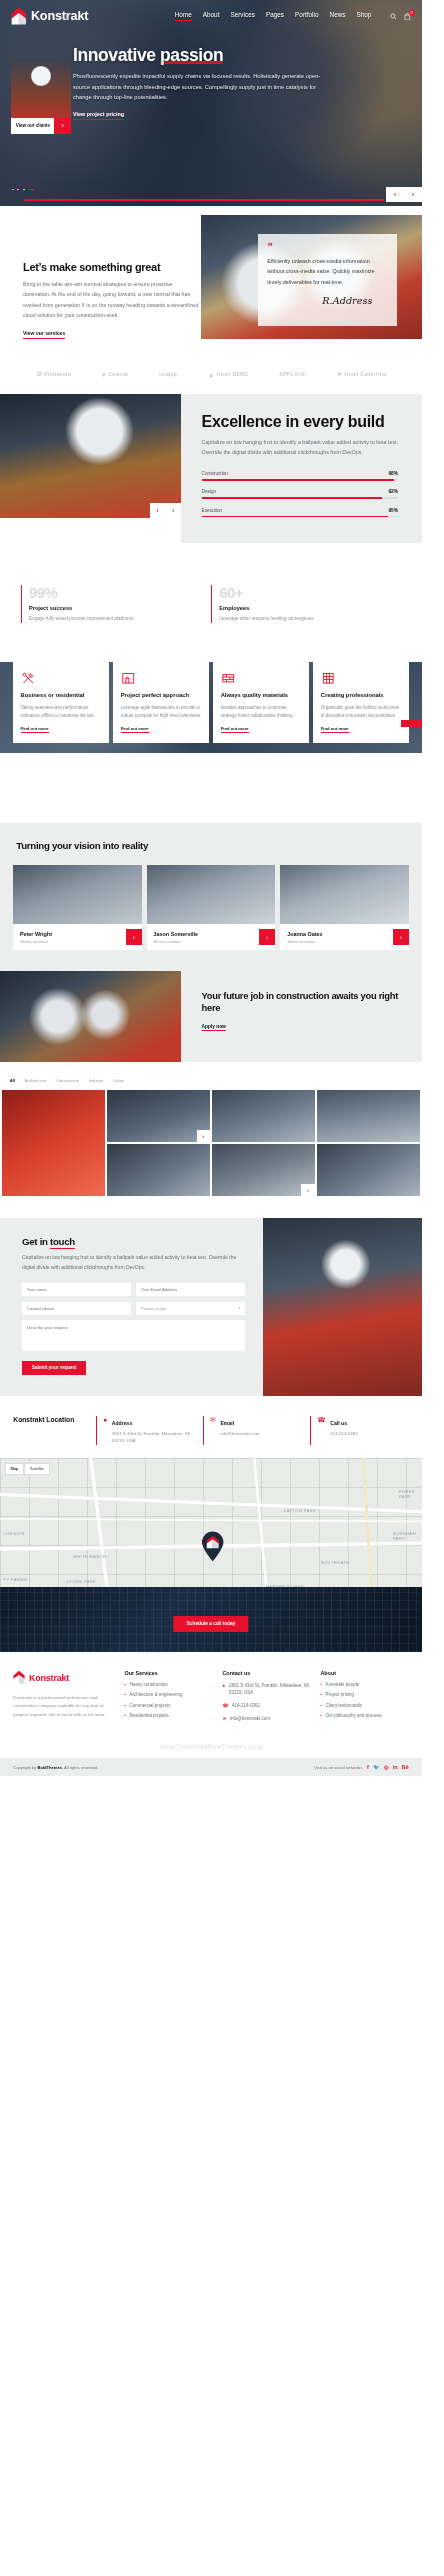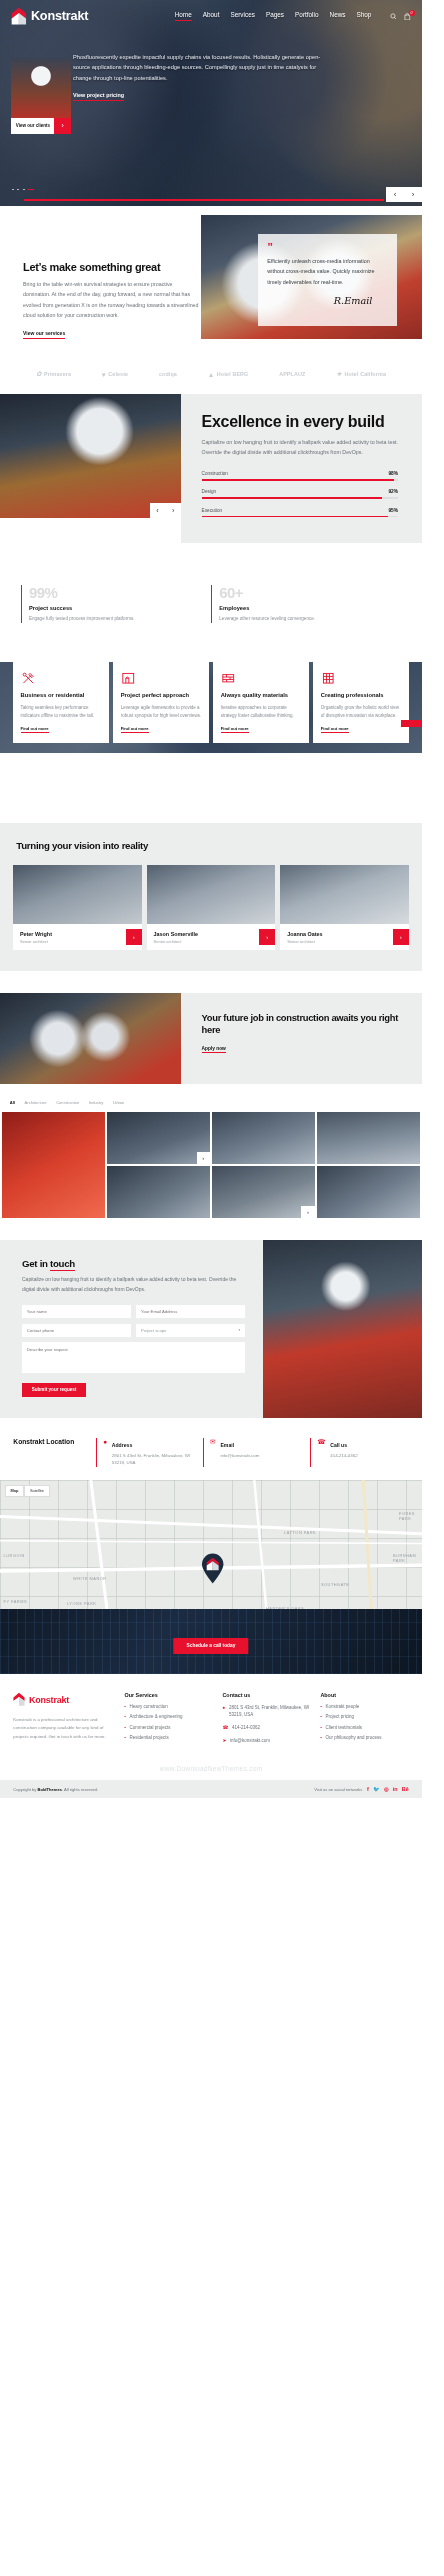--- a/index.html
+++ b/index.html
@@ -189,21 +189,21 @@
   .t1 { background:linear-gradient(160deg,#4a5663,#8e9aa6 45%,#c3c9ce); }
   .t2 { background:linear-gradient(160deg,#53606d,#98a3af 45%,#cfd4d8); }
   .t3 { background:linear-gradient(160deg,#5d6a77,#a6b1bb 45%,#d7dbdf); }
   .team-bar { display:flex; align-items:center; padding:5.4px 0 5.4px 6.7px; }
   .team-meta { flex:1; }
   .team-name { font-size:5.4px; font-weight:700; color:#111; }
   .team-role { font-size:4px; color:#9aa0a6; margin-top:1.8px; }
   .team-arrow { width:15.7px; height:15.7px; background:#e8112d; color:#fff; display:flex; align-items:center; justify-content:center; font-size:6px; cursor:pointer; }
 
   
-  .s-job { display:flex; margin-top:22px; }
+  .s-job { display:flex; }
   .job-img {
     width:181px; height:91px;
     background:
       radial-gradient(circle at 32% 50%, #e2e6ea 0 12%, transparent 22%),
       radial-gradient(circle at 58% 48%, #dfe3e7 0 11%, transparent 22%),
       linear-gradient(150deg,#222a35 0%,#3e4a58 30%,#8d6a44 55%,#c03a2b 85%);
   }
   .job-panel { flex:1; background:#eceded; padding:19.4px 20.6px; }
   .job-panel h2 { font-size:9.4px; line-height:1.25; }
   .job-btn {
@@ -361,20 +361,23 @@
                 <path d="M2 5 h12 v12 h-12 z" fill="none" stroke="#fff" stroke-width="1.5"></path>
                 <path d="M5 6 V4 a3 3 0 0 1 6 0 V6" fill="none" stroke="#fff" stroke-width="1.5"></path>
               </svg>
             <i class="cart-badge">0</i>
           </span>
         </span>
       </nav>
     </div>
 
     <div class="hero-inner">
+      <h1 class="hero-title">
+        <span>Innovative </span><span class="hl">passion</span>
+      </h1>
       <p class="hero-sub">Phosfluorescently expedite impactful supply chains via focused results. Holistically generate open-source applications through bleeding-edge sources. Compellingly supply just in time catalysts for change through top-line potentialities.</p>
       <span class="hero-link">View project pricing</span>
     </div>
 
     <div class="hero-card">
       <div class="hero-card-img"></div>
       <div class="hero-card-bar">
         <span class="hero-card-label">View our clients</span>
         <span class="hero-card-arrow">›</span>
       </div>
@@ -391,21 +394,21 @@
       <span>‹</span>
       <span>›</span>
     </div>
   </div>
 
   <div class="s-great">
     <div class="great-img"></div>
     <div class="quote-card">
       <div class="quote-mark">”</div>
       <div class="quote-txt">Efficiently unleash cross-media information without cross-media value. Quickly maximize timely deliverables for real-time.</div>
-      <div class="quote-sign">R.Email</div>
+      <div class="quote-sign">R.Address</div>
     </div>
     <div class="great-left">
       <h2 class="big">Let’s make something great</h2>
       <p class="body-txt">Bring to the table win-win survival strategies to ensure proactive domination. At the end of the day, going forward, a new normal that has evolved from generation X is on the runway heading towards a streamlined cloud solution for your construction work.</p>
       <span class="link-u">View our services</span>
     </div>
   </div>
 
   <div class="brands">
     <span class="brand">

